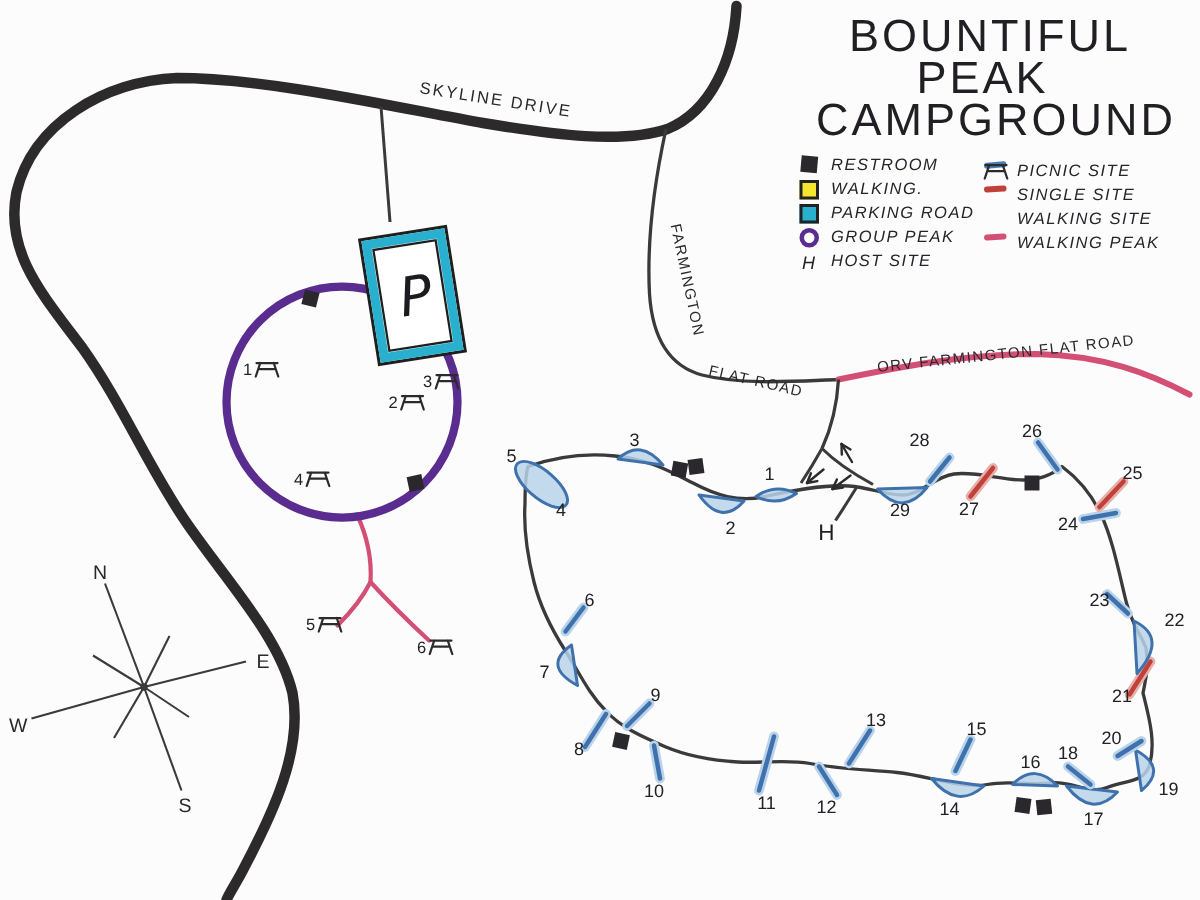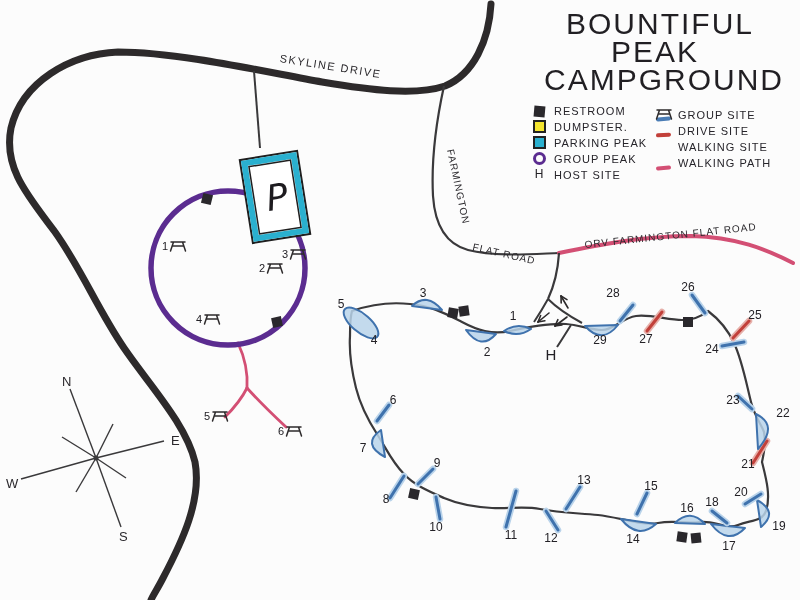--- a/index.html
+++ b/index.html
@@ -12,21 +12,21 @@
   .rlabel-sm{font-size:10px;letter-spacing:1px;fill:#2a282c;font-family:"Liberation Sans",sans-serif;}
   .sitenum{font-size:12px;fill:#232126;text-anchor:middle;font-family:"Liberation Sans",sans-serif;}
   .picnum{font-size:11px;fill:#232126;text-anchor:middle;font-family:"Liberation Sans",sans-serif;}
   .compass-letter{font-size:13px;fill:#2a282c;font-family:"Liberation Sans",sans-serif;}
   .hostletter{font-size:15px;text-anchor:middle;fill:#232126;font-family:"Liberation Sans",sans-serif;}
   .pletter{font-size:36px;font-style:italic;text-anchor:middle;fill:#1d1b1f;font-family:"DejaVu Sans",sans-serif;}
 
   .legend{position:absolute;display:flex;flex-direction:column;gap:3px;}
   .legend-col1{left:531px;top:104px;}
   .legend-col2{left:655px;top:108px;}
-  .lrow{display:flex;align-items:flex-end;gap:7px;height:13px;}
+  .lrow{display:flex;align-items:flex-start;gap:7px;height:13px;font-style:italic;}
   .llabel{font-size:11px;letter-spacing:1px;color:#26242a;white-space:nowrap;
           font-family:"Liberation Sans",sans-serif;}
   .icon{display:inline-flex;align-items:center;justify-content:center;width:16px;flex:0 0 16px;}
   .icon-restroom-icon i{display:block;width:11px;height:11px;background:#2a282c;transform:rotate(5deg);}
   .icon-dumpster-icon i{display:block;width:9px;height:9px;background:#f4e52f;border:2px solid #222;}
   .icon-parking-icon i{display:block;width:9px;height:9px;background:#2ab0cf;border:2px solid #222;}
   .icon-group-icon i{display:block;width:7px;height:7px;border:3.5px solid #5b2c90;border-radius:50%;}
   .icon-host-icon{font-size:12px;color:#232126;font-family:"Liberation Sans",sans-serif;}
   .icon-single-icon i{display:block;width:15px;height:4px;background:#4a7cb5;border-radius:2px;transform:rotate(-5deg);}
   .icon-double-icon i{display:block;width:15px;height:4px;background:#c2403a;border-radius:2px;transform:rotate(-3deg);}
@@ -284,60 +284,60 @@
       <div class="lrow">
         <span class="icon icon-restroom-icon">
           <i></i>
         </span>
         <span class="llabel">RESTROOM</span>
       </div>
       <div class="lrow">
         <span class="icon icon-dumpster-icon">
           <i></i>
         </span>
-        <span class="llabel">DUMPSTER.</span>
+        <span class="llabel">WALKING.</span>
       </div>
       <div class="lrow">
         <span class="icon icon-parking-icon">
           <i></i>
         </span>
-        <span class="llabel">PARKING PEAK</span>
+        <span class="llabel">PARKING ROAD</span>
       </div>
       <div class="lrow">
         <span class="icon icon-group-icon">
           <i></i>
         </span>
         <span class="llabel">GROUP PEAK</span>
       </div>
       <div class="lrow">
         <span class="icon icon-host-icon">H</span>
         <span class="llabel">HOST SITE</span>
       </div>
     </div>
   <div class="legend legend-col2" id="legend-col2">
       <div class="lrow">
         <span class="icon icon-single-icon">
           <i></i>
         </span>
-        <span class="llabel">GROUP SITE</span>
+        <span class="llabel">PICNIC SITE</span>
       </div>
       <div class="lrow">
         <span class="icon icon-double-icon">
           <i></i>
         </span>
-        <span class="llabel">DRIVE SITE</span>
+        <span class="llabel">SINGLE SITE</span>
       </div>
       <div class="lrow">
         <span class="icon icon-picnic-icon">
           <svg width="18" height="13" viewBox="-9 -6 18 13">
             <path d="M -7,-4 H 7 M -4.5,-4 L -7.5,5 M 4.5,-4 L 7.5,5 M -5,0 H 5" fill="none" stroke="#2d2a2b" stroke-width="1.5" stroke-linecap="round"></path>
           </svg>
         </span>
         <span class="llabel">WALKING SITE</span>
       </div>
       <div class="lrow">
         <span class="icon icon-path-icon">
           <i></i>
         </span>
-        <span class="llabel">WALKING PATH</span>
+        <span class="llabel">WALKING PEAK</span>
       </div>
     </div>
 </div>
 
 </body></html>

